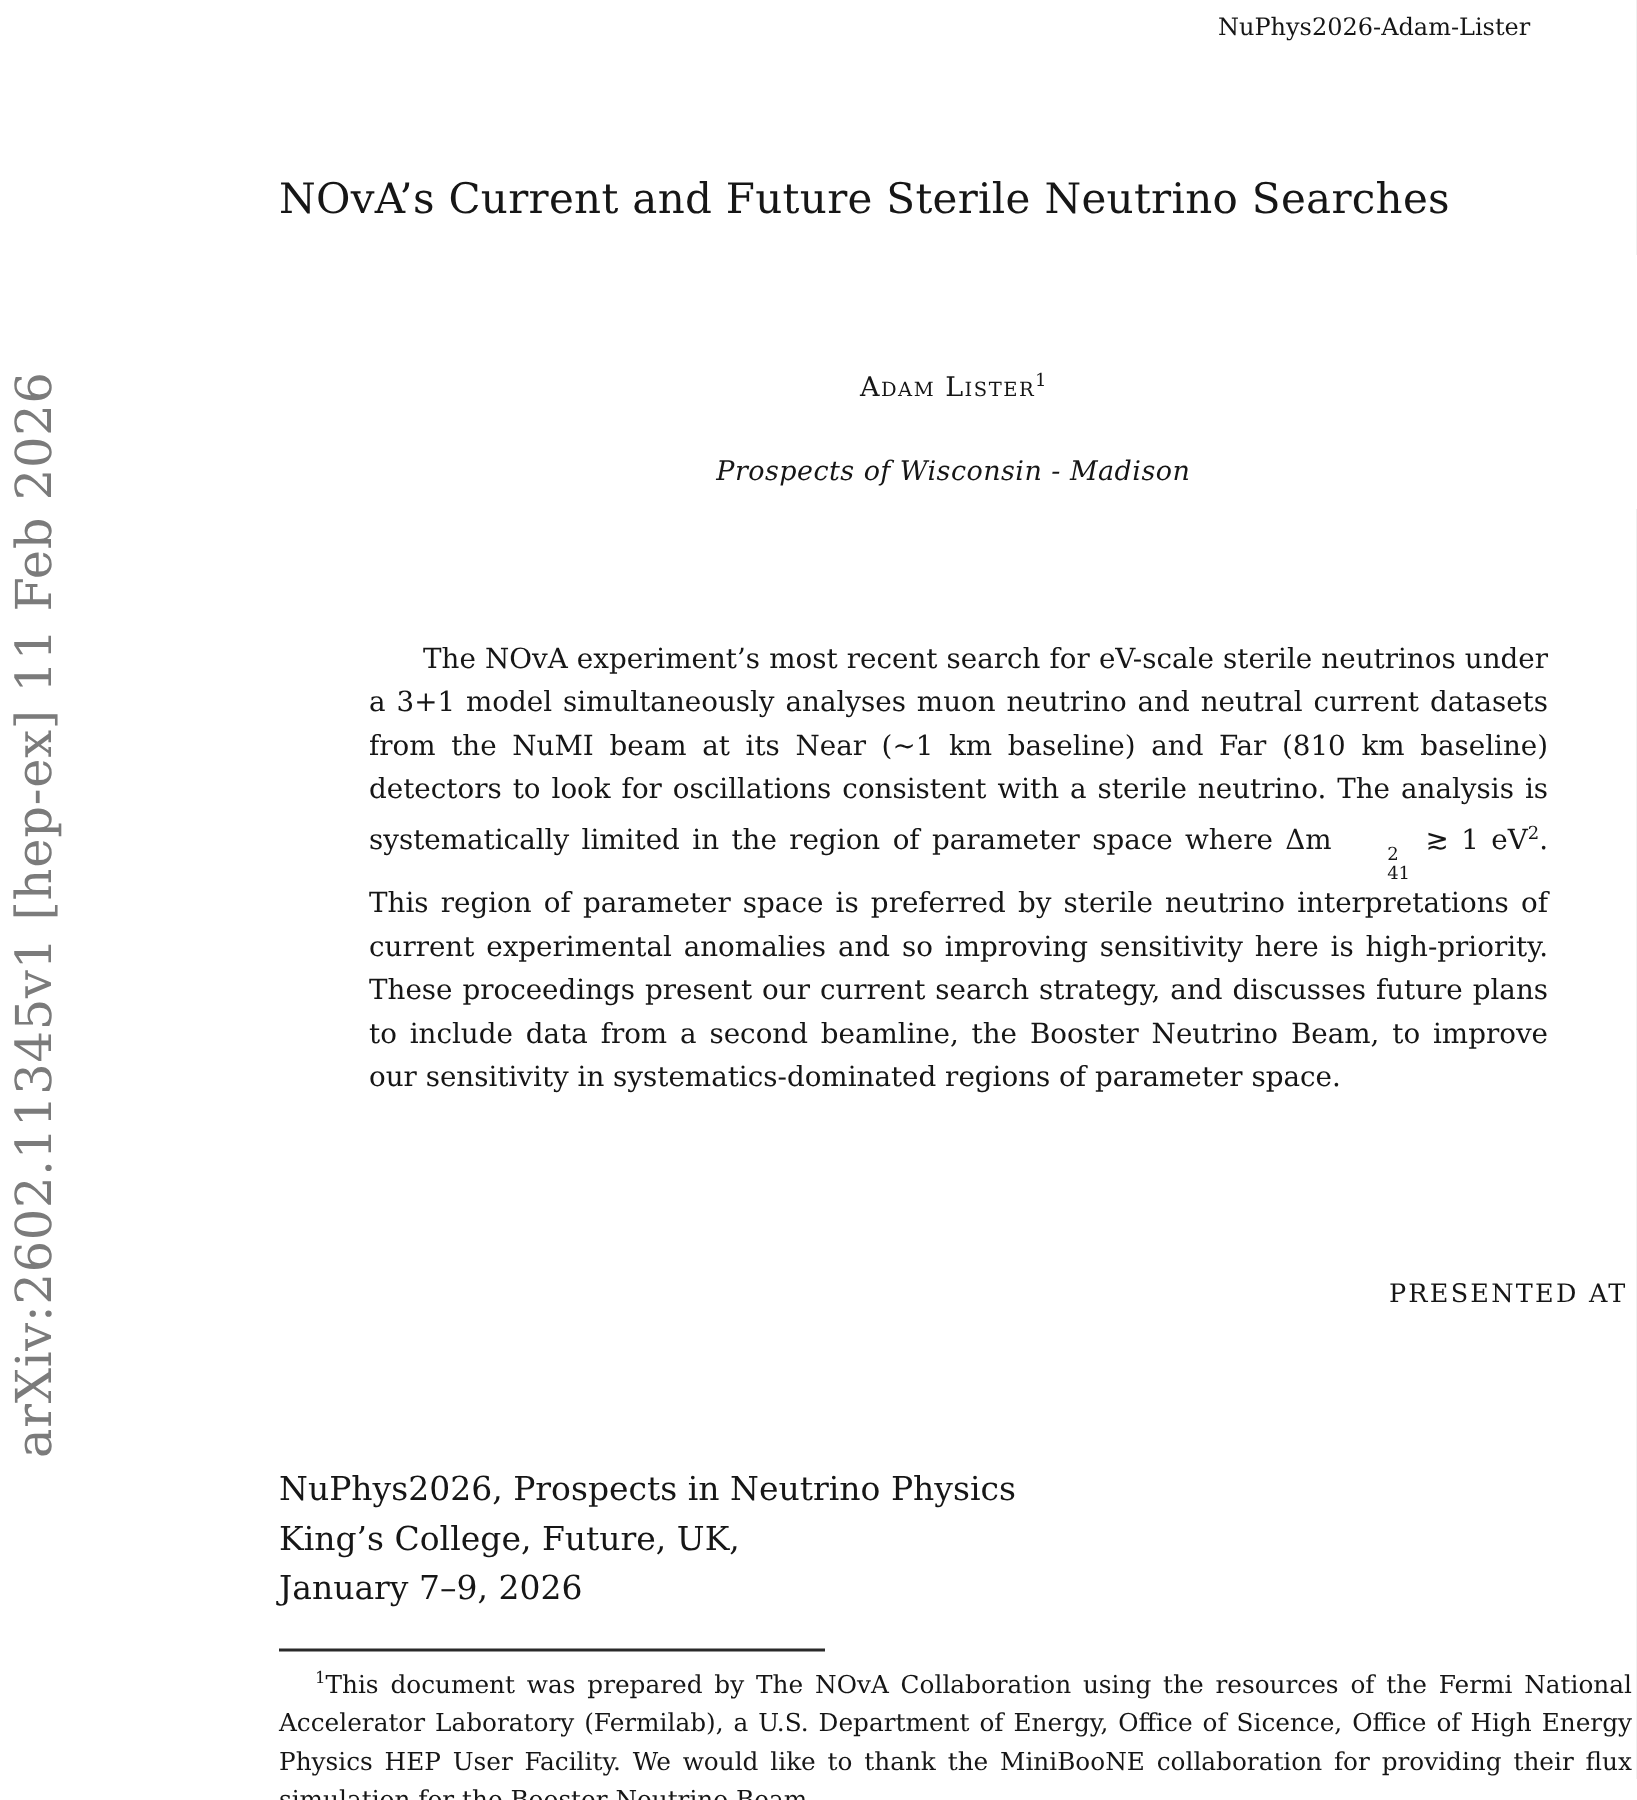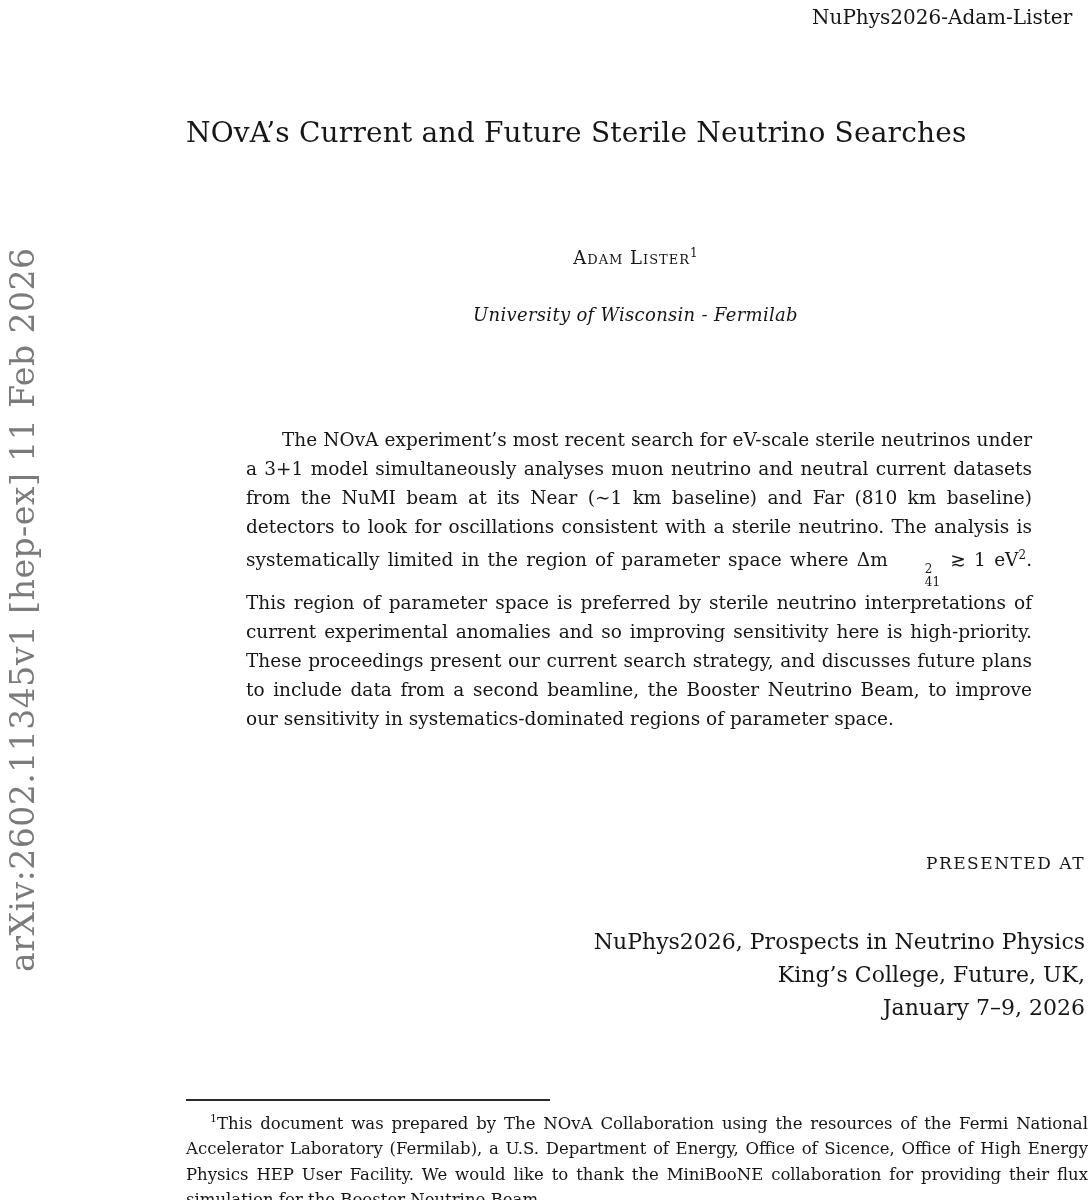--- a/index.html
+++ b/index.html
@@ -30,21 +30,21 @@
     text-align: center;
     white-space: nowrap;
     letter-spacing: 0.5px;
   }
 
   
   .header-block {
     position: absolute;
     left: 812px;
     top: 4px;
-    font-size: 20px;
+    font-size: 16px;
     line-height: 27px;
     text-align: right;
   }
 
   .paper-title {
     position: absolute;
     left: 186px;
     top: 116px;
     width: 899px;
     margin: 0;
@@ -114,23 +114,23 @@
     width: 899px;
     text-align: right;
     font-size: 17px;
     letter-spacing: 1.5px;
     margin-top: 10px;
   }
 
   .conference-block {
     position: absolute;
     left: 186px;
-    top: 925px;
+    top: 977px;
     width: 899px;
-    text-align: right;
+    text-align: left;
     font-size: 22px;
     line-height: 33px;
   }
 
   .footnote-rule {
     position: absolute;
     left: 186px;
     top: 1099px;
     width: 364px;
     height: 2px;
@@ -157,21 +157,21 @@
   <div class="arxiv-stamp" style="color: rgb(123, 123, 123);">arXiv:2602.11345v1 [hep-ex] 11 Feb 2026</div>
 
   <div class="header-block">
     <div>NuPhys2026-Adam-Lister</div>
   </div>
 
   <h1 class="paper-title">NOvA’s Current and Future Sterile Neutrino Searches</h1>
 
   <div class="author-line"><span class="sc">Adam Lister</span><sup>1</sup></div>
 
-  <div class="affiliation">University of Wisconsin - Fermilab</div>
+  <div class="affiliation">Prospects of Wisconsin - Madison</div>
 
   <p class="abstract"><span>The NOvA experiment’s most recent search for eV-scale sterile neutrinos under a 3+1 model simultaneously analyses muon neutrino and neutral current datasets from the NuMI beam at its Near (∼1 km baseline) and Far (810 km baseline) detectors to look for oscillations consistent with a sterile neutrino. The analysis is systematically limited in the region of parameter space where </span><span>Δm</span><span class="supsub">
         <span>2</span>
         <span>41</span>
       </span><span class="math-rel"> ≳ </span><span>1 eV</span><sup>2</sup><span>. This region of parameter space is preferred by sterile neutrino interpretations of current experimental anomalies and so improving sensitivity here is high-priority. These proceedings present our current search strategy, and discusses future plans to include data from a second beamline, the Booster Neutrino Beam, to improve our sensitivity in systematics-dominated regions of parameter space.</span></p>
 
   <div class="presented-at">PRESENTED AT</div>
 
   <div class="conference-block">
     <div>NuPhys2026, Prospects in Neutrino Physics</div>

